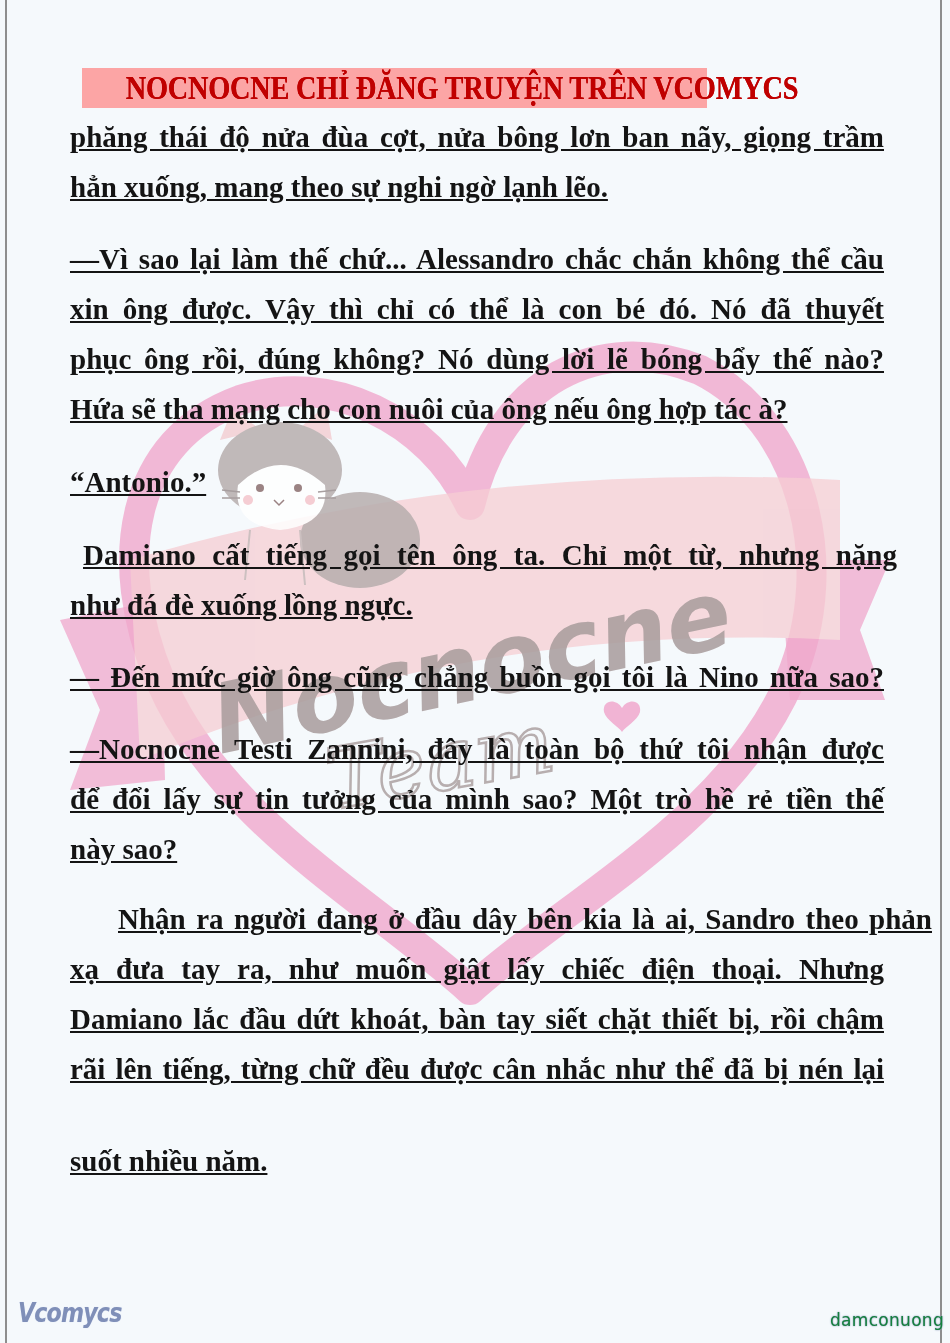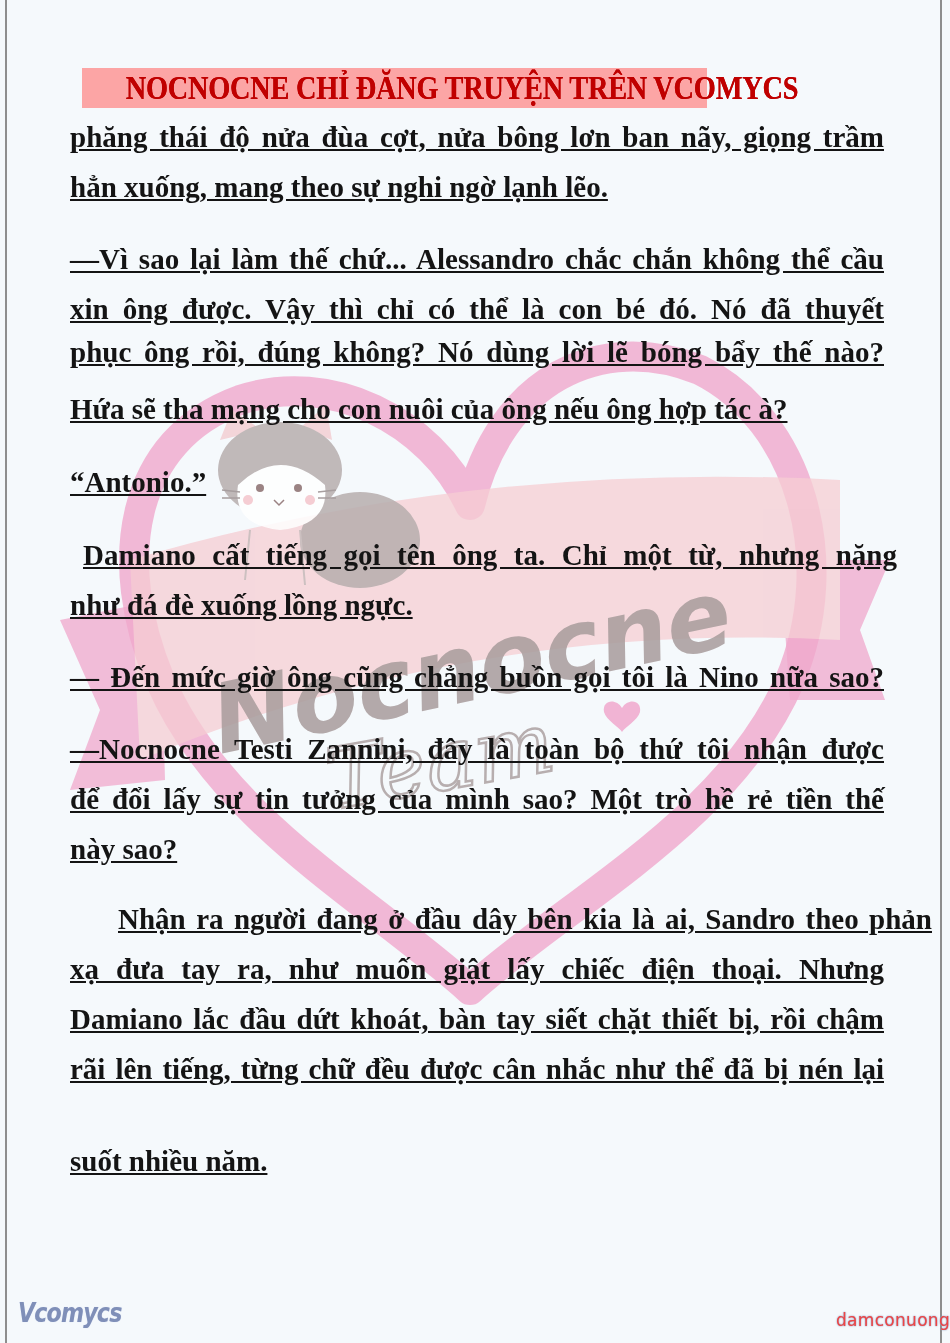--- a/index.html
+++ b/index.html
@@ -96,26 +96,26 @@
       font-weight: bold;
       font-size: 27px;
       color: #7f8fb8;
       letter-spacing: -1px;
       transform: scaleX(0.82);
       transform-origin: left;
       text-shadow: 0 0 1px #c9d2ea;
     }
     .footer-credit {
       position: absolute;
-      right: 0;
+      right: 6px;
       top: 1310px;
       z-index: 2;
       font-family: "DejaVu Sans", sans-serif;
       font-size: 17px;
-      color: #ef4444;
+      color: #15803d;
       letter-spacing: 0.3px;
       text-shadow: 0 0 2px #9aa7c4, 0 0 1px #9aa7c4;
     }
   </style>
 </head>
 <body>
 
 <div class="page-frame"></div>
 
 <svg class="watermark" viewBox="0 0 950 1343" xmlns="http://www.w3.org/2000/svg">
@@ -159,21 +159,21 @@
 <div class="banner">
   <div class="banner-text">NOCNOCNE CHỈ ĐĂNG TRUYỆN TRÊN VCOMYCS</div>
 </div>
 
 <div class="content">
   <div class="line justify" style="top:0px;">phăng thái độ nửa đùa cợt, nửa bông lơn ban nãy, giọng trầm</div>
   <div class="line" style="top:50px;">hẳn xuống, mang theo sự nghi ngờ lạnh lẽo.</div>
 
   <div class="line justify" style="top:122px;">—Vì sao lại làm thế chứ... Alessandro chắc chắn không thể cầu</div>
   <div class="line justify" style="top:172px;">xin ông được. Vậy thì chỉ có thể là con bé đó. Nó đã thuyết</div>
-  <div class="line justify" style="top:215px;">phục ông rồi, đúng không? Nó dùng lời lẽ bóng bẩy thế nào?</div>
+  <div class="line justify" style="top:222px;">phục ông rồi, đúng không? Nó dùng lời lẽ bóng bẩy thế nào?</div>
   <div class="line" style="top:272px;">Hứa sẽ tha mạng cho con nuôi của ông nếu ông hợp tác à?</div>
 
   <div class="line" style="top:345px;">“Antonio.”</div>
 
   <div class="line justify" style="top:418px;margin-left:13px;">Damiano cất tiếng gọi tên ông ta. Chỉ một từ, nhưng nặng</div>
   <div class="line" style="top:468px;">như đá đè xuống lồng ngực.</div>
 
   <div class="line justify" style="top:540px;">— Đến mức giờ ông cũng chẳng buồn gọi tôi là Nino nữa sao?</div>
 
   <div class="line justify" style="top:612px;">—Nocnocne Testi Zannini, đây là toàn bộ thứ tôi nhận được</div>

